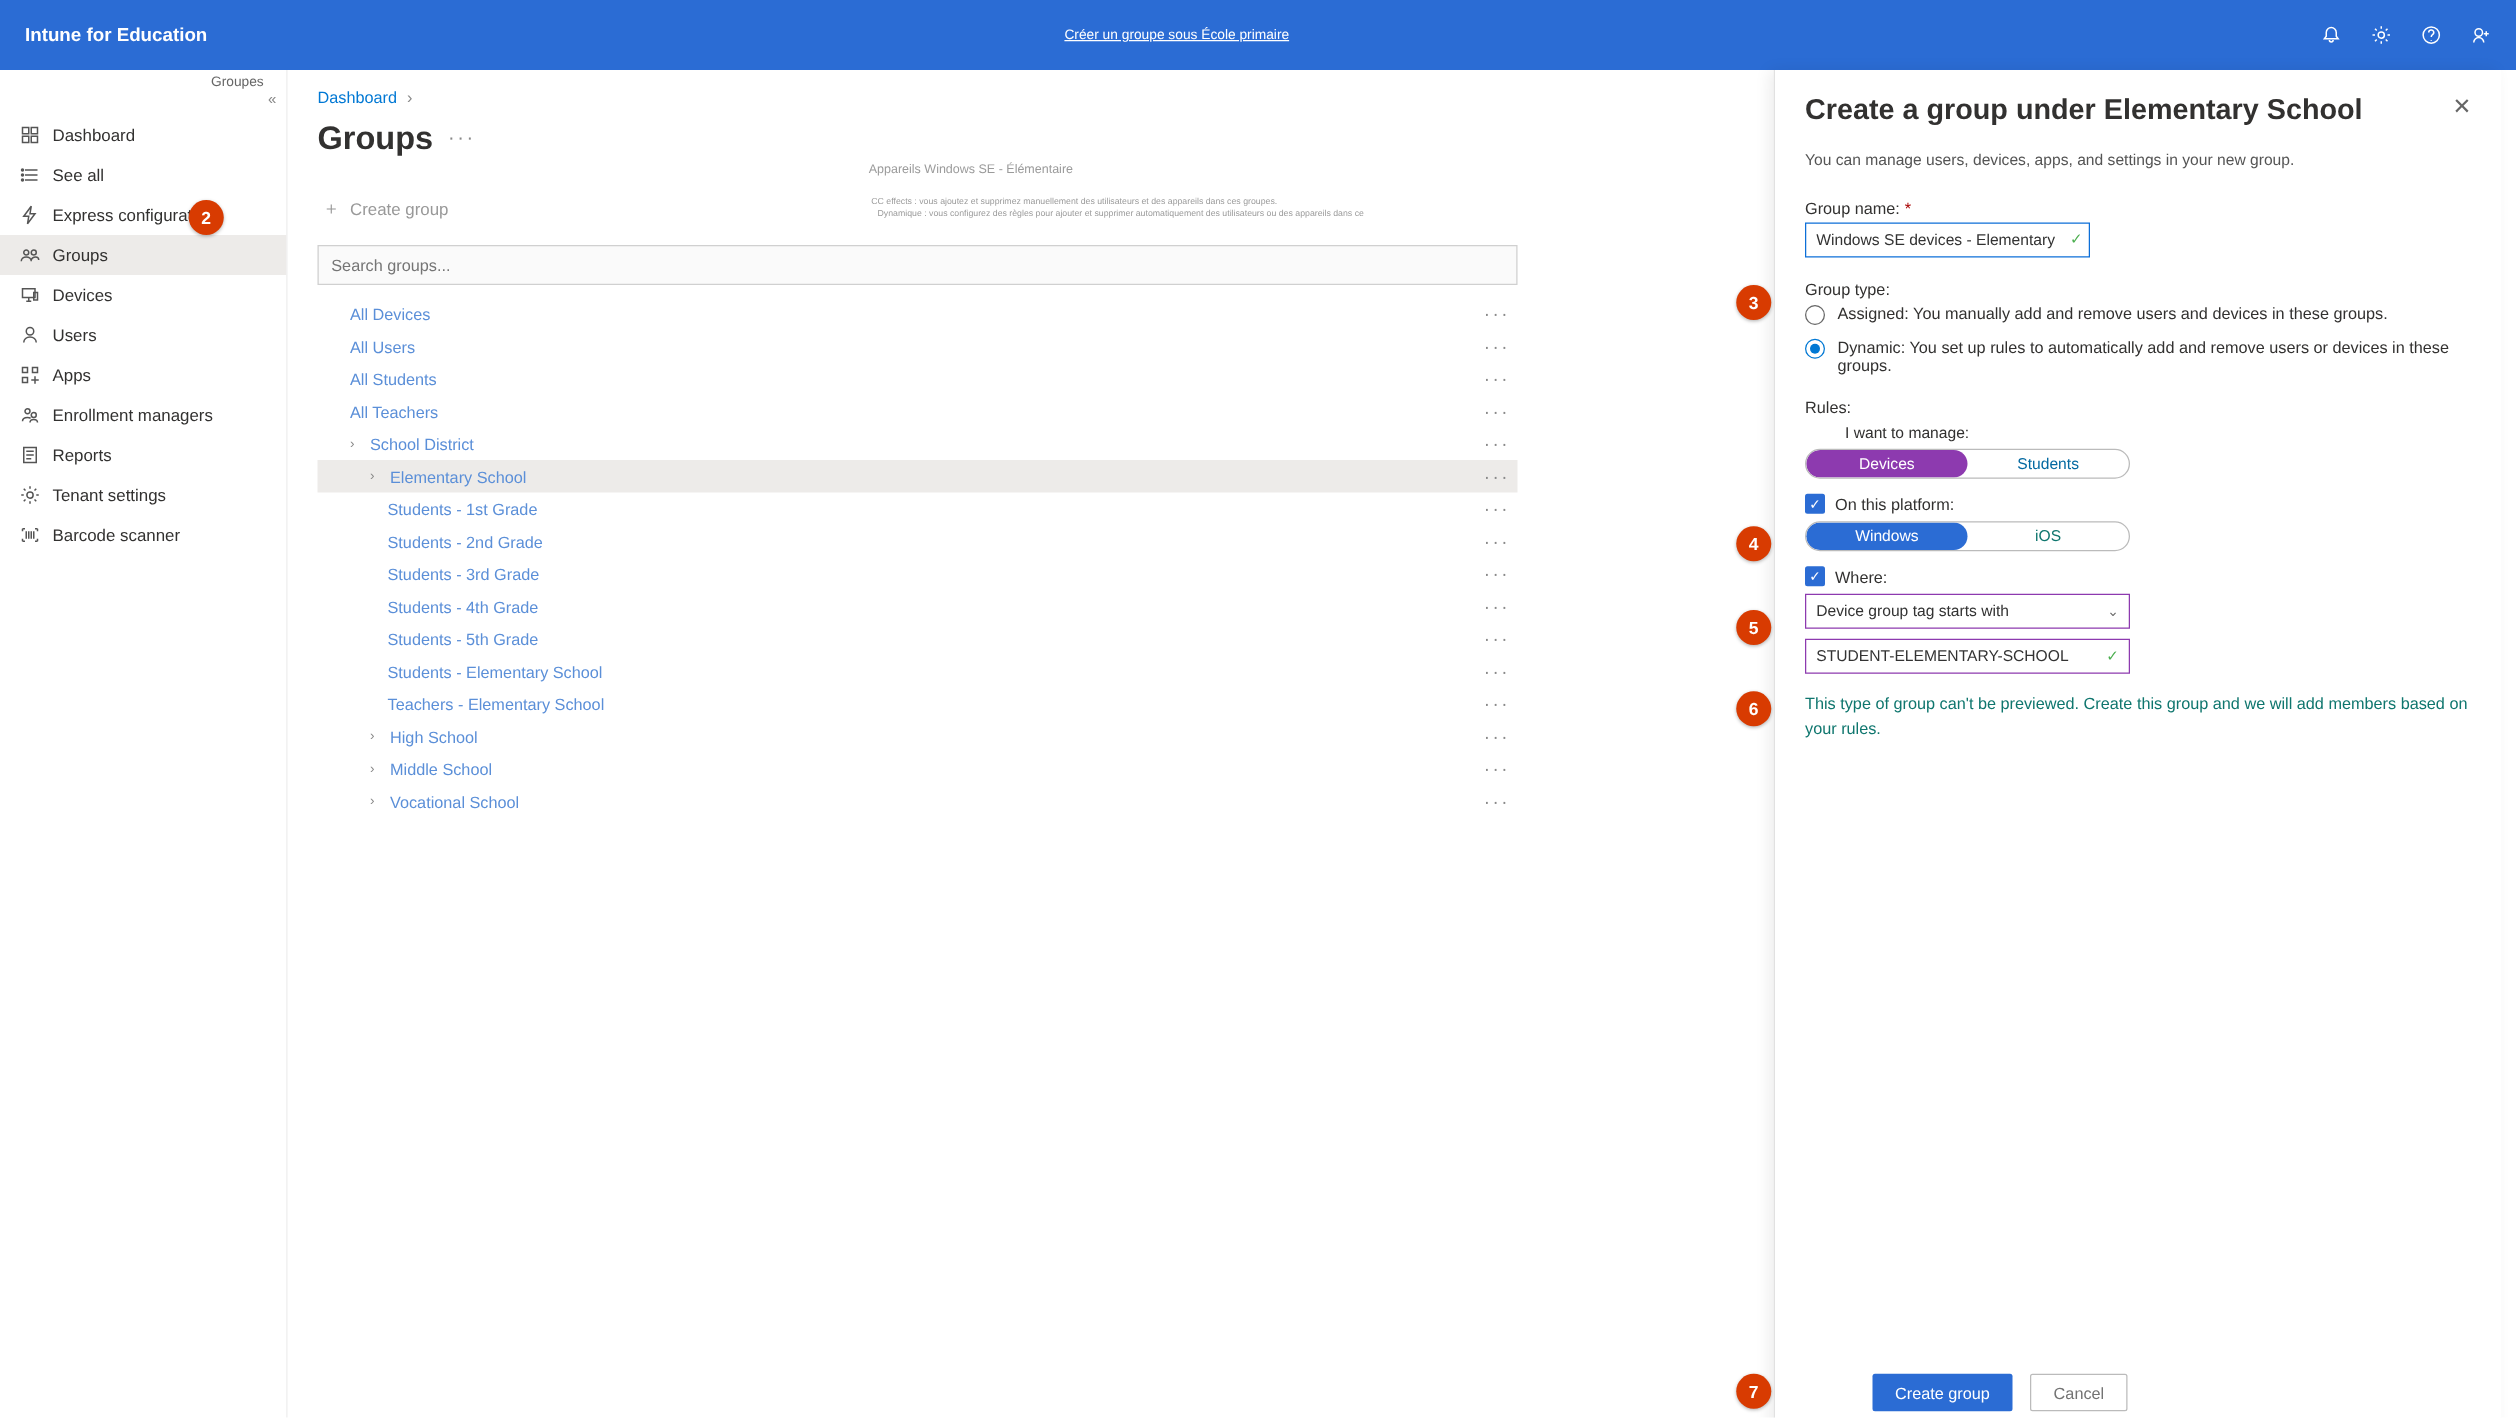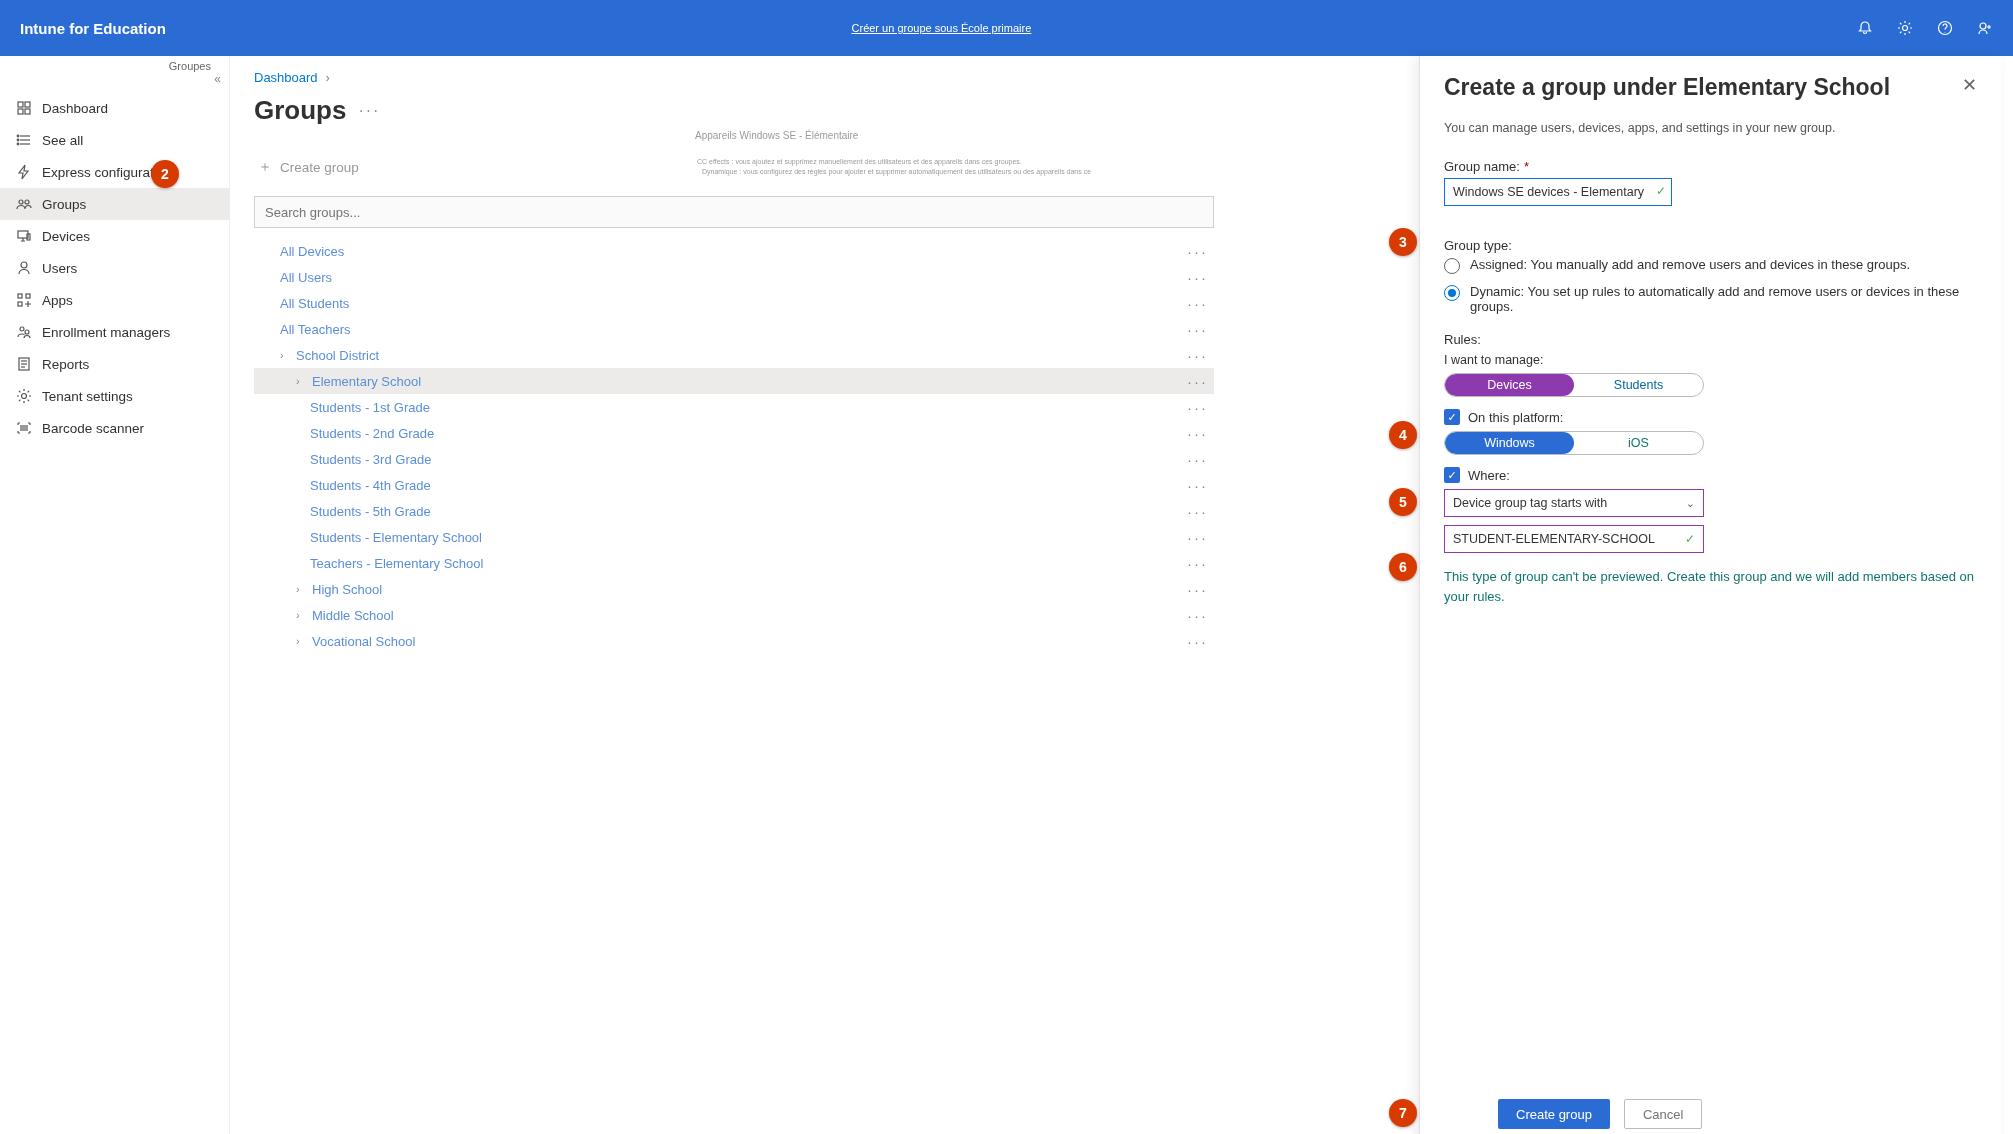--- a/index.html
+++ b/index.html
@@ -88,21 +88,21 @@
 .flyout-title { font-size: 23px; font-weight: 600; }
 .flyout-close { font-size: 18px; color: #666; cursor: pointer; }
 .flyout-body { padding: 10px 24px; flex: 1; overflow: auto; font-size: 13px; }
 .flyout-body .hint { color: #555; margin-bottom: 24px; font-size: 12.5px; }
 .form-label { font-size: 13px; color: #323130; margin-bottom: 4px; display: flex; gap: 4px; }
 .req { color: #a80000; }
 .tinput {
   width: 228px; height: 28px; border: 1px solid #0d6fd8; padding: 0 24px 0 8px;
   font-size: 12.5px; color: #333; outline: none; position: relative;
 }
-.input-wrap { position: relative; display: inline-block; margin-bottom: 32px; }
+.input-wrap { position: relative; display: inline-block; margin-bottom: 18px; }
 .input-wrap .check-ic { position: absolute; right: 6px; top: 6px; color: #4caf50; font-size: 12px; }
 
 .radio-group { margin-bottom: 18px; }
 .radio-row { display: flex; align-items: flex-start; gap: 10px; margin-bottom: 10px; font-size: 13px; }
 .radio-row .rcircle {
   width: 16px; height: 16px; border: 1px solid #666; border-radius: 50%; flex-shrink: 0;
   display: flex; align-items: center; justify-content: center; margin-top: 1px;
 }
 .radio-row.checked .rcircle { border-color: #0078d4; }
 .radio-row.checked .rcircle::after {
@@ -448,21 +448,21 @@
           <span class="rcircle"></span>
           <span>Assigned: You manually add and remove users and devices in these groups.</span>
         </div>
         <div class="radio-row checked">
           <span class="rcircle"></span>
           <span>Dynamic: You set up rules to automatically add and remove users or devices in these groups.</span>
         </div>
       </div>
 
       <div class="section-label">Rules:</div>
-      <div class="section-label" style="font-size:12.5px;">I want to manage:</div>
+      <div class="section-label" style="font-size:12.5px;margin-left:32px;">I want to manage:</div>
       <div class="pill-toggle">
         <div class="pill active-purple">Devices</div>
         <div class="pill inactive-purple">Students</div>
       </div>
 
       <div class="check-row">
         <span class="checkbox">✓</span>
         <span>On this platform:</span>
       </div>
       <div class="pill-toggle">

